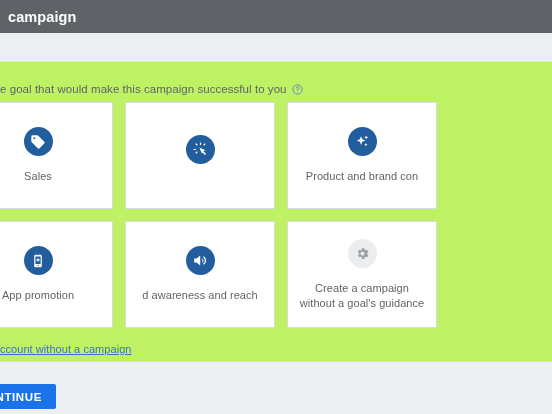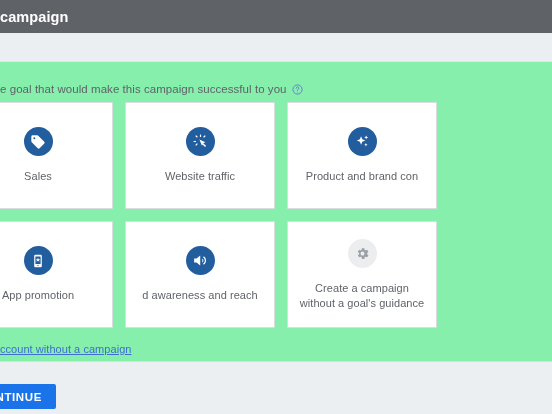--- a/index.html
+++ b/index.html
@@ -24,41 +24,41 @@
     height: 33px;
     background: #5f6368;
     display: flex;
     align-items: center;
   }
   .header-title {
     color: #ffffff;
     font-size: 14.5px;
     font-weight: bold;
     letter-spacing: 0.1px;
-    margin-left: 0px;
+    margin-left: 8px;
     white-space: nowrap;
   }
 
   
   .sub-band {
     position: absolute;
     left: 0; top: 33px;
     width: 552px;
     height: 29px;
     background: #eceff1;
     border-bottom: 1px solid #e3e6e8;
   }
 
   
   .content-panel {
     position: absolute;
     left: 0; top: 62px;
     width: 552px;
     height: 300px;
-    background: #86efac;
+    background: #bef264;
     border-bottom: 1px solid #d9dcdf;
   }
 
   .subtitle-row {
     position: absolute;
     left: 0px; top: 21px;
     display: flex;
     align-items: center;
     white-space: nowrap;
   }
@@ -208,21 +208,20 @@
         <svg width="17" height="17" viewBox="0 0 24 24">
           <path d="M11.2 2.2h1.6v3.4h-1.6z"></path>
           <path d="M4.6 4.1 5.8 3l2.4 2.4-1.2 1.2z"></path>
           <path d="M18.2 3l1.2 1.1-2.4 2.5-1.2-1.2z"></path>
           <path d="M2.2 11.2h3.4v1.6H2.2z"></path>
           <path d="M5.8 17.9 4.6 16.8l2.4-2.4 1.2 1.2z"></path>
           <path d="M10.4 9 19 13.1l-3.6 1.3-1.3 3.7z"></path>
           <path d="M14.6 14.9l1.5-.6 3.9 3.9-1.6 1.6-3.8-3.9z"></path>
         </svg>
       </span>
-      <span class="goal-label">Website traffic</span>
     </div>
 
     <div class="goal-card">
       <span class="icon-circle">
         <svg width="17" height="17" viewBox="0 0 24 24">
           <path d="M10 4.5l1.7 4.3 4.3 1.7-4.3 1.7L10 16.5l-1.7-4.3L4 10.5l4.3-1.7z"></path>
           <path d="M17.2 3.4l.8 2 2 .8-2 .8-.8 2-.8-2-2-.8 2-.8z"></path>
           <path d="M16.8 14.2l.7 1.7 1.7.7-1.7.7-.7 1.7-.7-1.7-1.7-.7 1.7-.7z"></path>
         </svg>
       </span>

